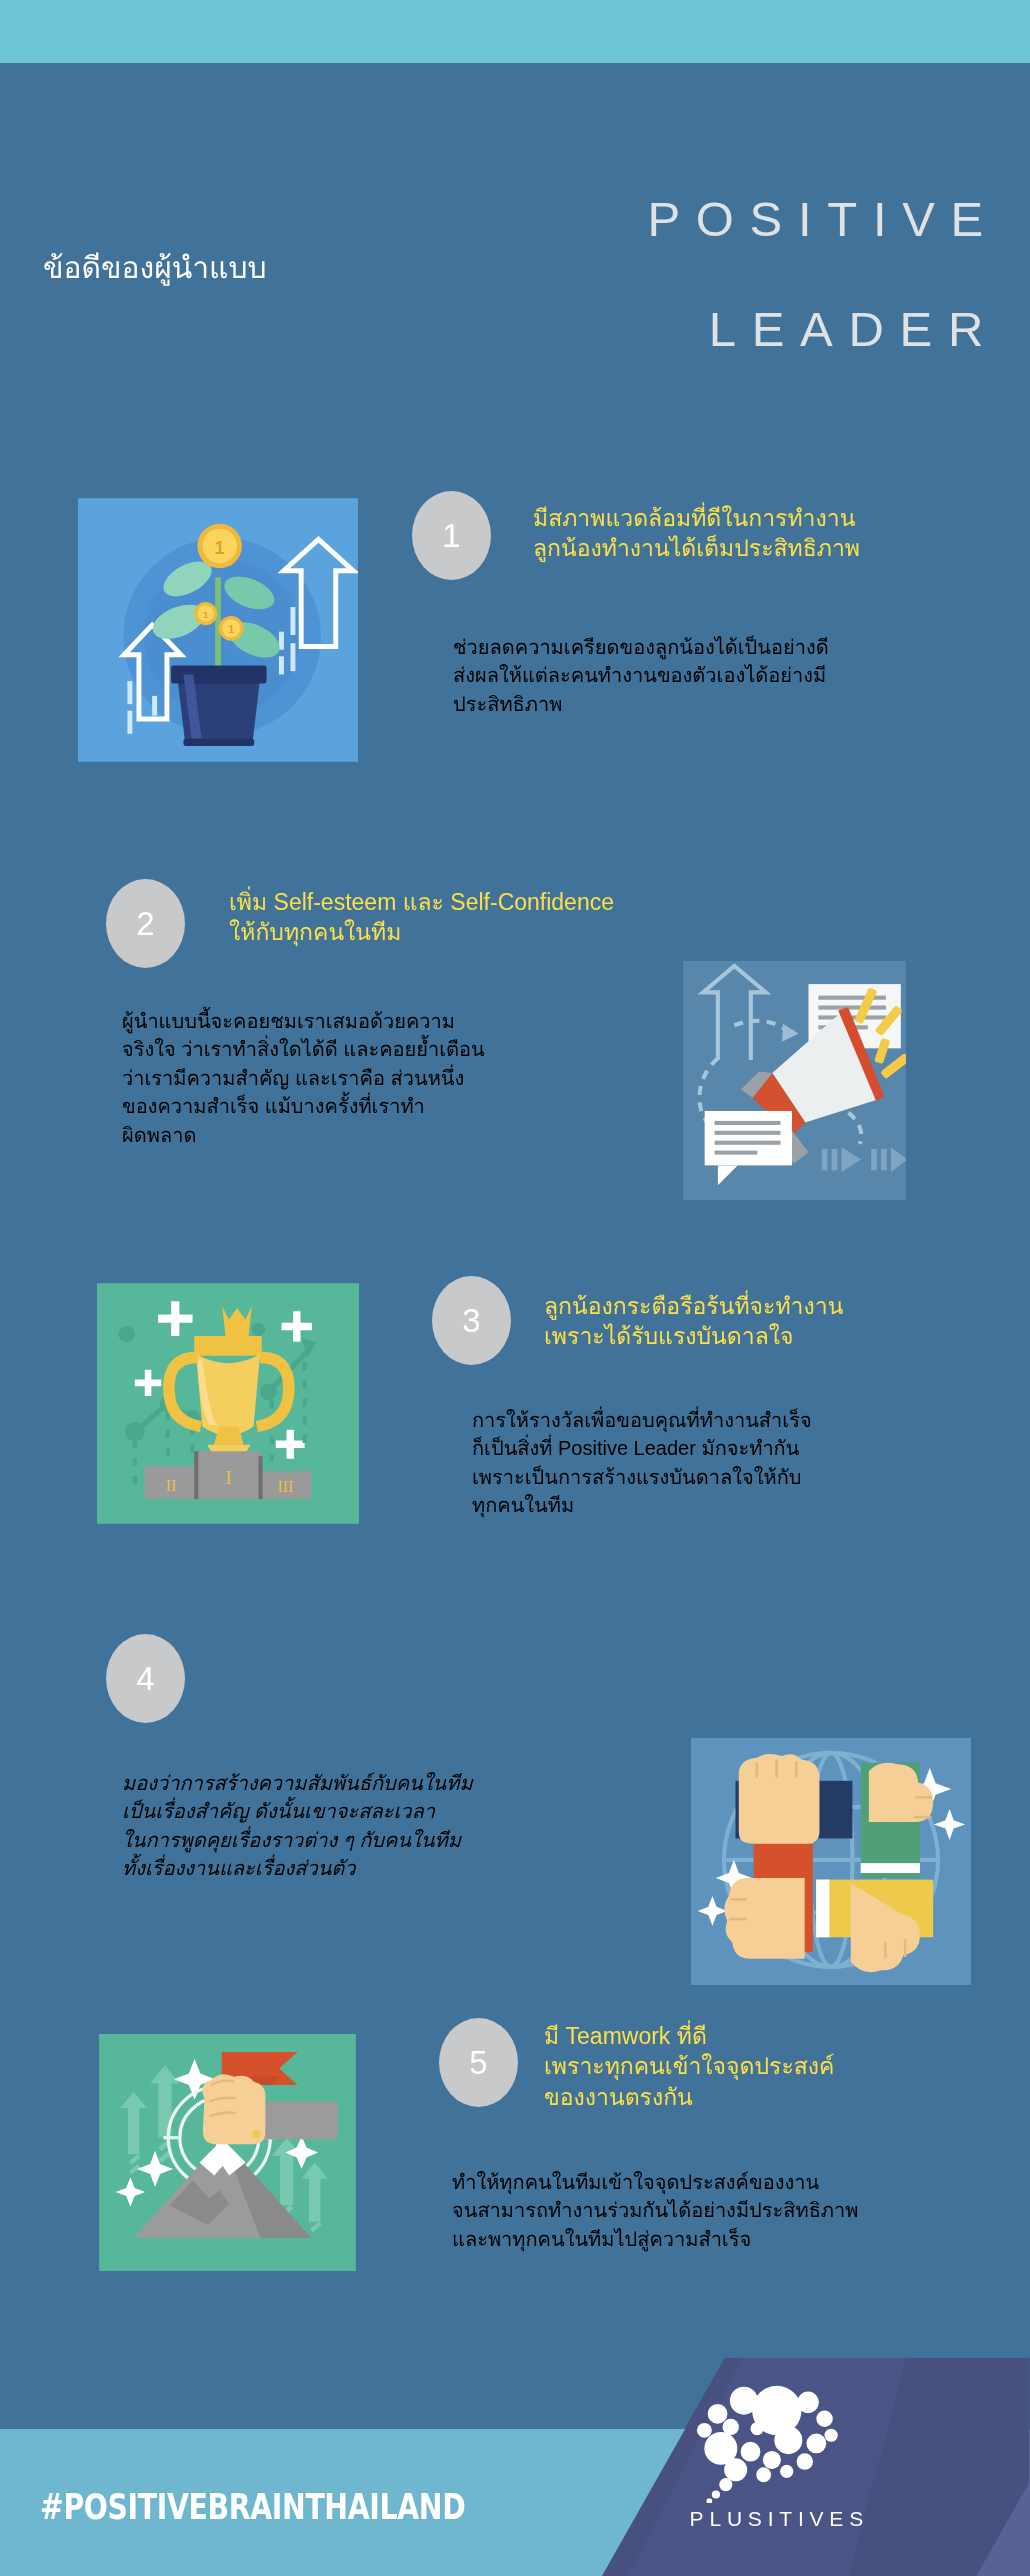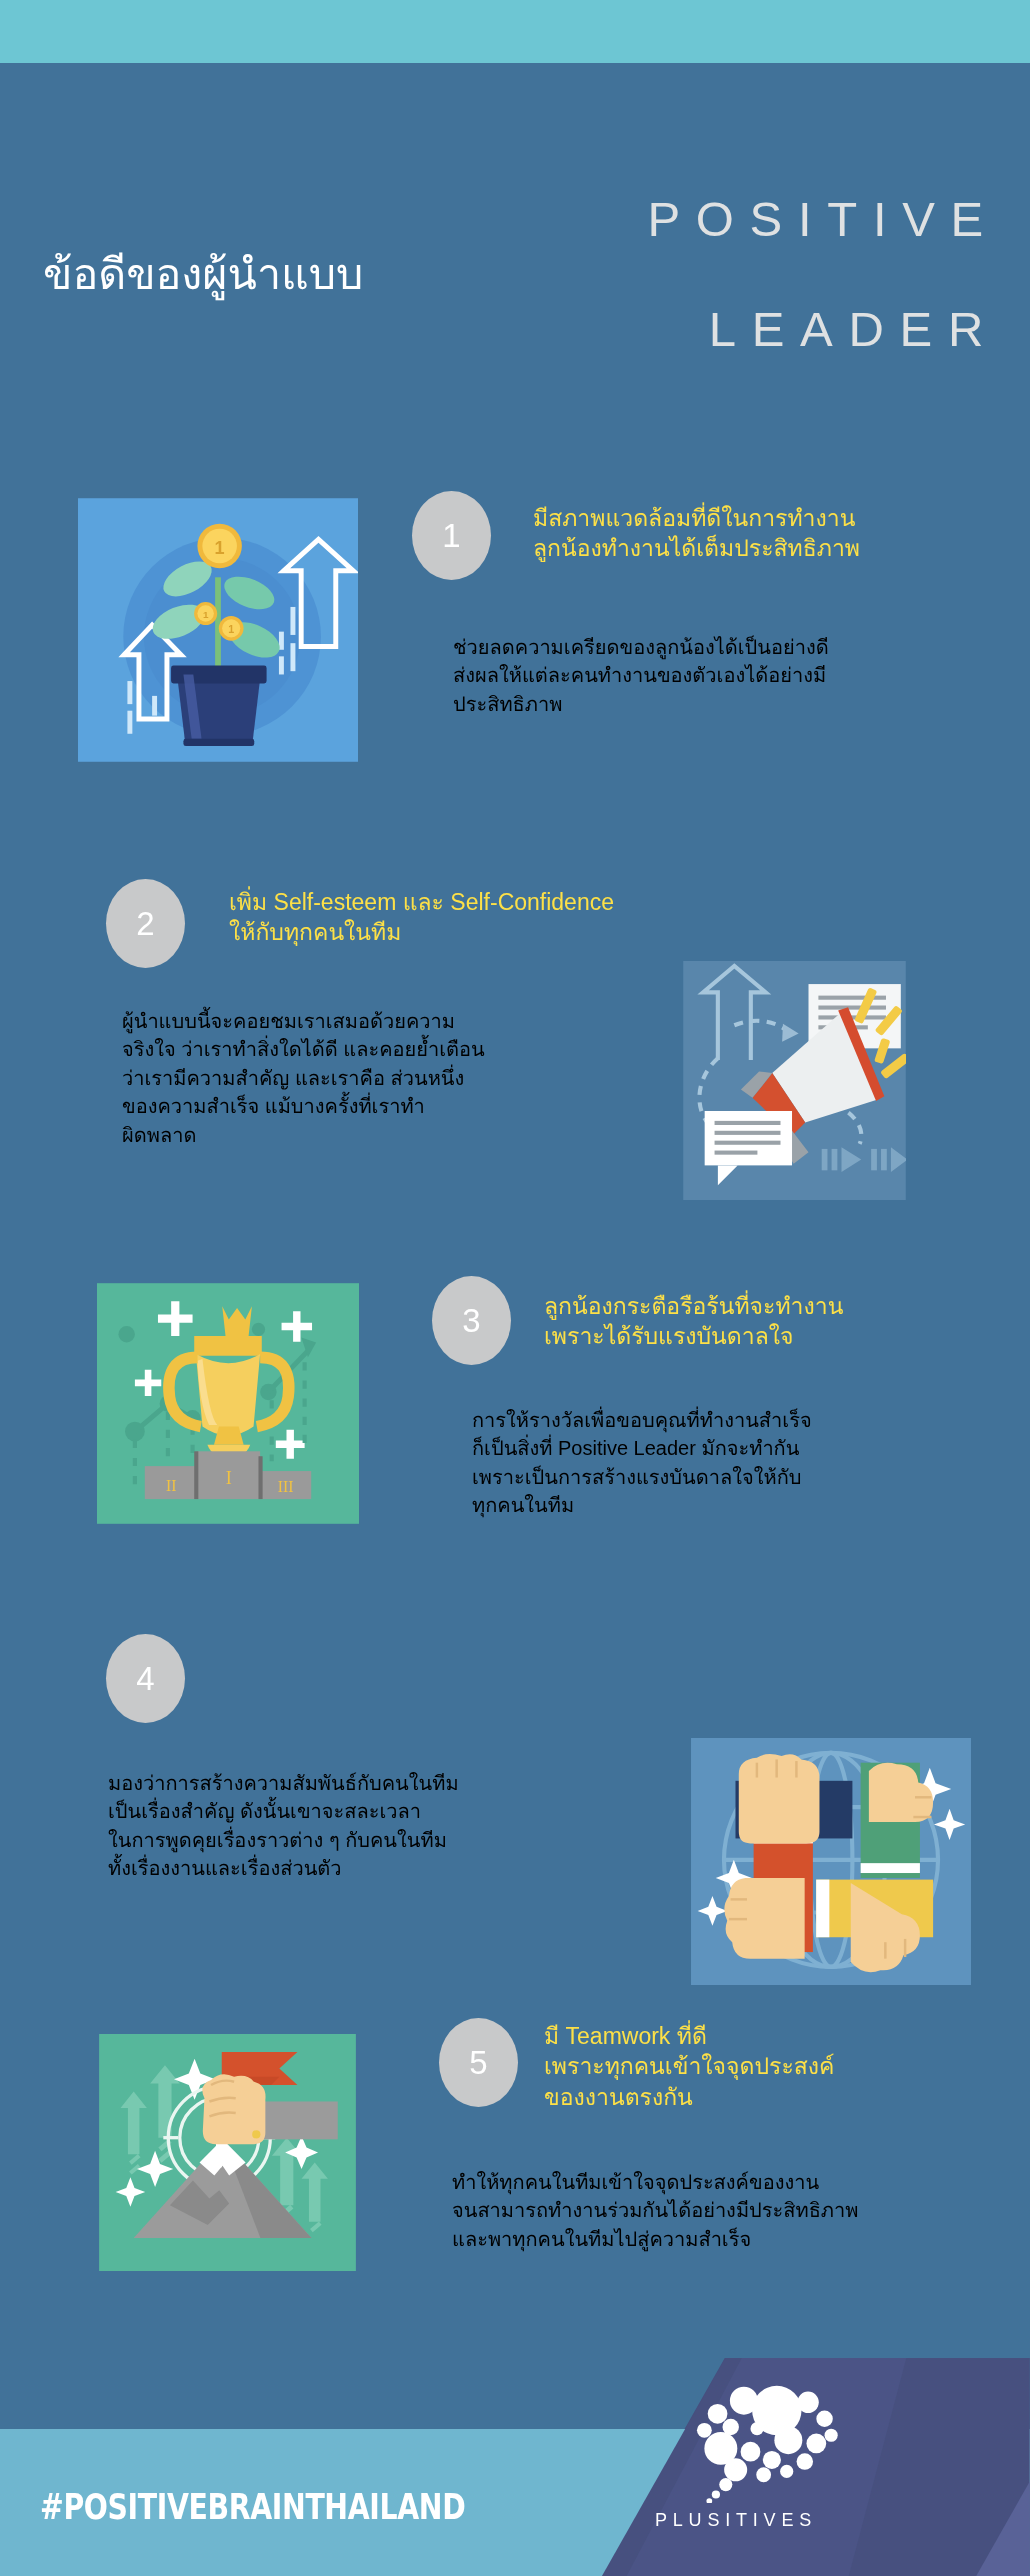--- a/index.html
+++ b/index.html
@@ -18,21 +18,21 @@
   .top-band {
     position: absolute; left: 0; top: 0;
     width: 1030px; height: 63px;
     background: #6dc6d3;
   }
   
   .header { position: absolute; left: 0; top: 63px; width: 1030px; height: 330px; }
   .title-thai {
     position: absolute;
     left: 43px; top: 190px;
-    font-size: 43px;
+    font-size: 30px;
     color: #ffffff;
     letter-spacing: 0px;
     white-space: nowrap;
     line-height: 1;
   }
   .title-en {
     position: absolute;
     right: 31px;
     color: #dfe1e2;
     font-size: 49px;
@@ -92,23 +92,23 @@
     font-weight: bold;
     letter-spacing: -0.4px;
     font-family: "DejaVu Sans", sans-serif;
     transform: scaleY(1.18) scaleX(0.93);
     transform-origin: left bottom;
   }
   .brandword {
     position: absolute;
     left: 655px; bottom: 45px;
     width: 214px;
-    text-align: left;
+    text-align: right;
     color: #ffffff;
-    font-size: 18px;
+    font-size: 21px;
     letter-spacing: 5.8px;
   }
 </style>
 </head>
 <body>
 
 <div id="page">
 
   <div class="top-band"></div>
 
@@ -279,21 +279,21 @@
   </div>
   <div class="num-circle" style="left:432px; top:1276px;">3</div>
   <div class="heading" style="left:544px; top:1291px; width:462px;">ลูกน้องกระตือรือร้นที่จะทำงาน
 เพราะได้รับแรงบันดาลใจ</div>
   <div class="body" style="left:472px; top:1406px; width:511px;">การให้รางวัลเพื่อขอบคุณที่ทำงานสำเร็จ
 ก็เป็นสิ่งที่ Positive Leader มักจะทำกัน
 เพราะเป็นการสร้างแรงบันดาลใจให้กับ
 ทุกคนในทีม</div>
 
   <div class="num-circle" style="left:106px; top:1634px;">4</div>
-  <div class="body" style="left:108px; top:1769px; width:528px;">มองว่าการสร้างความสัมพันธ์กับคนในทีม
+  <div class="body" style="left:122px; top:1769px; width:528px;font-style:italic;">มองว่าการสร้างความสัมพันธ์กับคนในทีม
 เป็นเรื่องสำคัญ ดังนั้นเขาจะสละเวลา
 ในการพูดคุยเรื่องราวต่าง ๆ กับคนในทีม
 ทั้งเรื่องงานและเรื่องส่วนตัว</div>
   <div class="art" style="left:691px; top:1738px; width:280px; height:247px;">
     <svg viewBox="0 0 340 300" xmlns="http://www.w3.org/2000/svg">
       <rect width="340" height="300" fill="#5e93be"></rect>
 
       <g stroke="#7fb0d2" stroke-width="5" fill="none">
         <circle cx="170" cy="148" r="130"></circle>
         <ellipse cx="170" cy="148" rx="66" ry="130"></ellipse>

